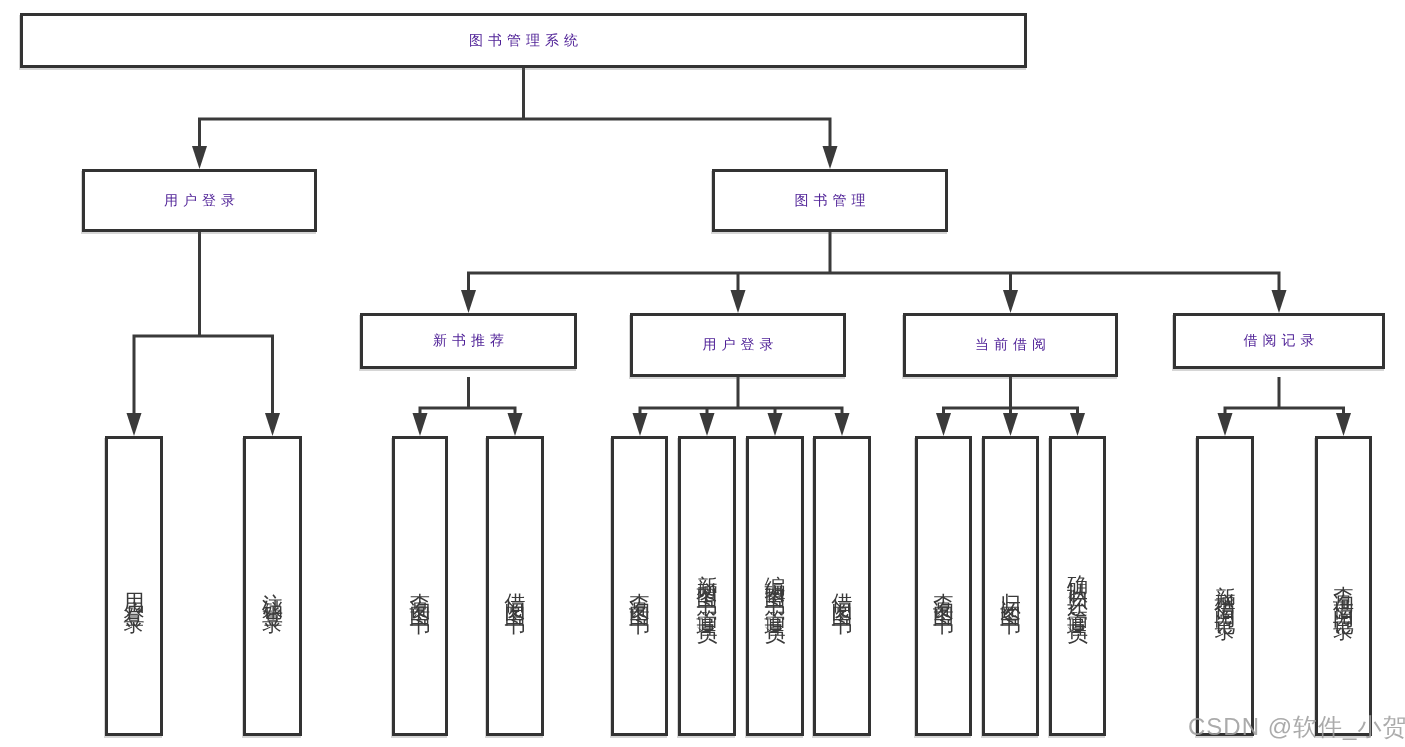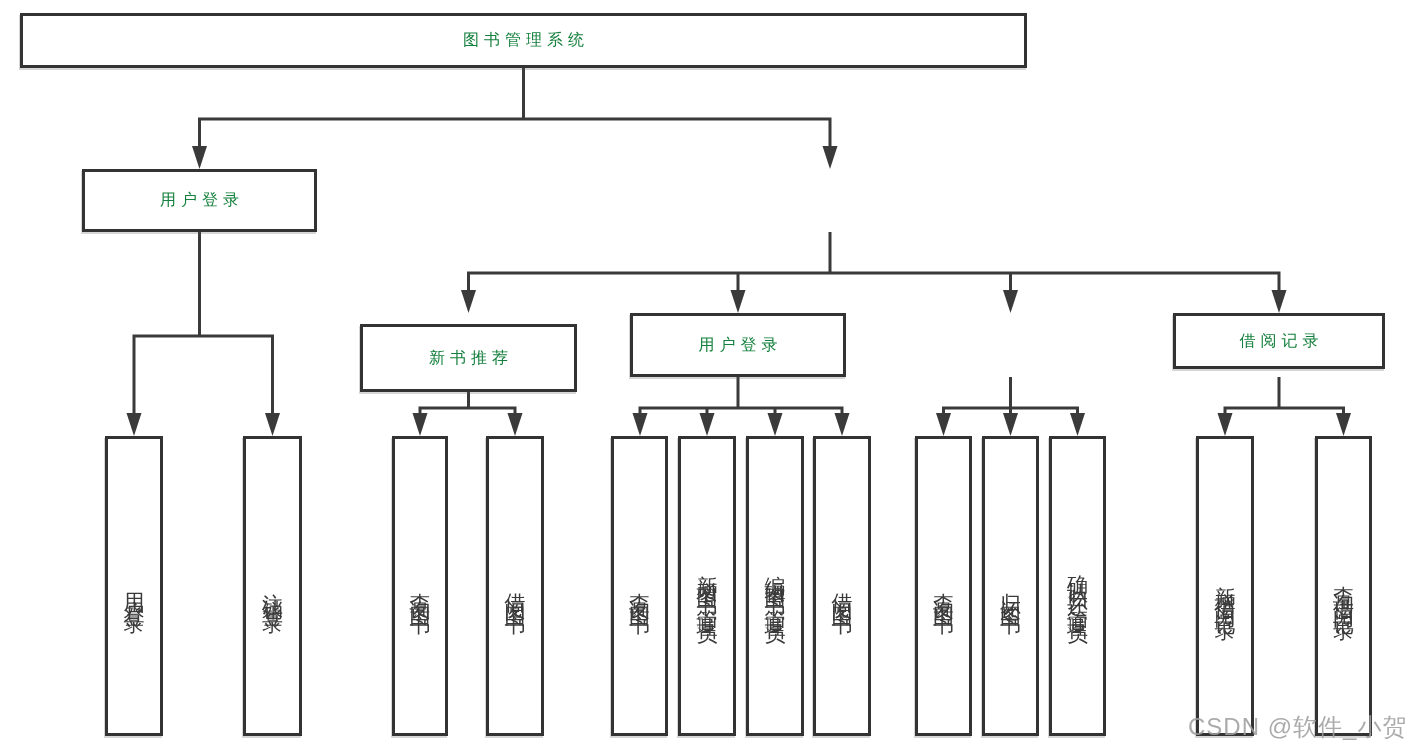--- a/index.html
+++ b/index.html
@@ -28,25 +28,25 @@
     position: absolute;
     box-sizing: border-box;
     background: #ffffff;
     border: 3px solid #333333;
     box-shadow: -1px 2px 0 0 rgba(90,90,90,0.25);
     display: flex;
     align-items: center;
     justify-content: center;
   }
   .node.h span {
-    font-size: 16px;
+    font-size: 14px;
     letter-spacing: 5px;
     margin-right: -5px; 
     white-space: nowrap;
-    color: #15803d;
+    color: #4c1d95;
   }
   .node.v span {
     writing-mode: vertical-rl;
     text-orientation: mixed;
     font-size: 21px;
     letter-spacing: 7px;
     margin-bottom: -7px; 
     white-space: nowrap;
     color: #3a3a3a;
   }
@@ -111,26 +111,32 @@
     </g>
   </svg>
 
   <div class="node h" style="left:20px;top:13px;width:1007px;height:55px">
     <span>图书管理系统</span>
   </div>
 
   <div class="node h" style="left:82px;top:169px;width:235px;height:63px">
     <span>用户登录</span>
   </div>
+  <div class="node h" style="left:712px;top:169px;width:236px;height:63px">
+    <span>图书管理</span>
+  </div>
 
-  <div class="node h" style="left:360px;top:324px;width:217px;height:68px">
+  <div class="node h" style="left:360px;top:313px;width:217px;height:56px">
     <span>新书推荐</span>
   </div>
   <div class="node h" style="left:630px;top:313px;width:216px;height:64px">
     <span>用户登录</span>
+  </div>
+  <div class="node h" style="left:903px;top:313px;width:215px;height:64px">
+    <span>当前借阅</span>
   </div>
   <div class="node h" style="left:1173px;top:313px;width:212px;height:56px">
     <span>借阅记录</span>
   </div>
 
   <div class="node v" style="left:105px;top:436px;width:58px;height:300px">
     <span>用户登录</span>
   </div>
   <div class="node v" style="left:243px;top:436px;width:59px;height:300px">
     <span>注销登录</span>

